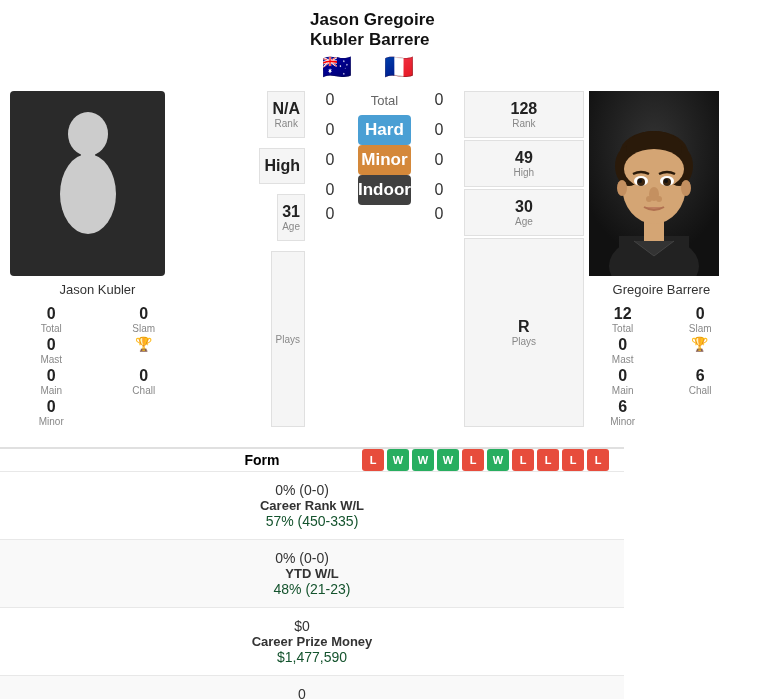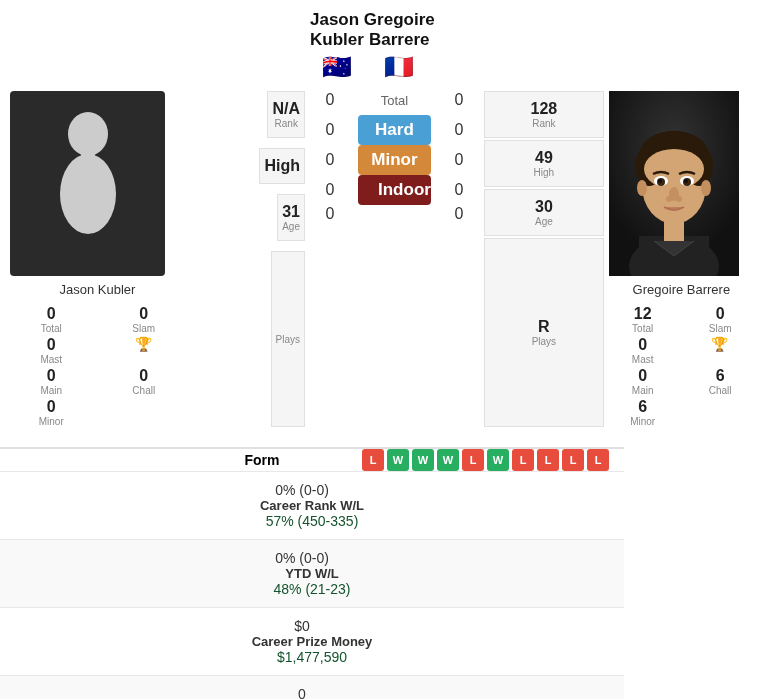--- a/index.html
+++ b/index.html
@@ -75,21 +75,21 @@
       text-align: center;
       padding: 5px 0;
       border-radius: 4px;
       font-size: 17px;
       font-weight: bold;
       color: #fff;
       margin: 0 8px;
     }
     .surface-hard { background: #4a9fd4; }
     .surface-clay { background: #d4883a; }
-    .surface-indoor { background: #7f1d1d; padding-left: 20px; }
+    .surface-indoor { background: #404040; }
     .surface-grass { background: #4caf50; }
     .center-stat-box {
       background: #f5f5f5;
       border: 1px solid #e0e0e0;
       text-align: center;
       padding: 8px 4px;
     }
     .center-stat-value {
       font-size: 16px;
       font-weight: bold;

